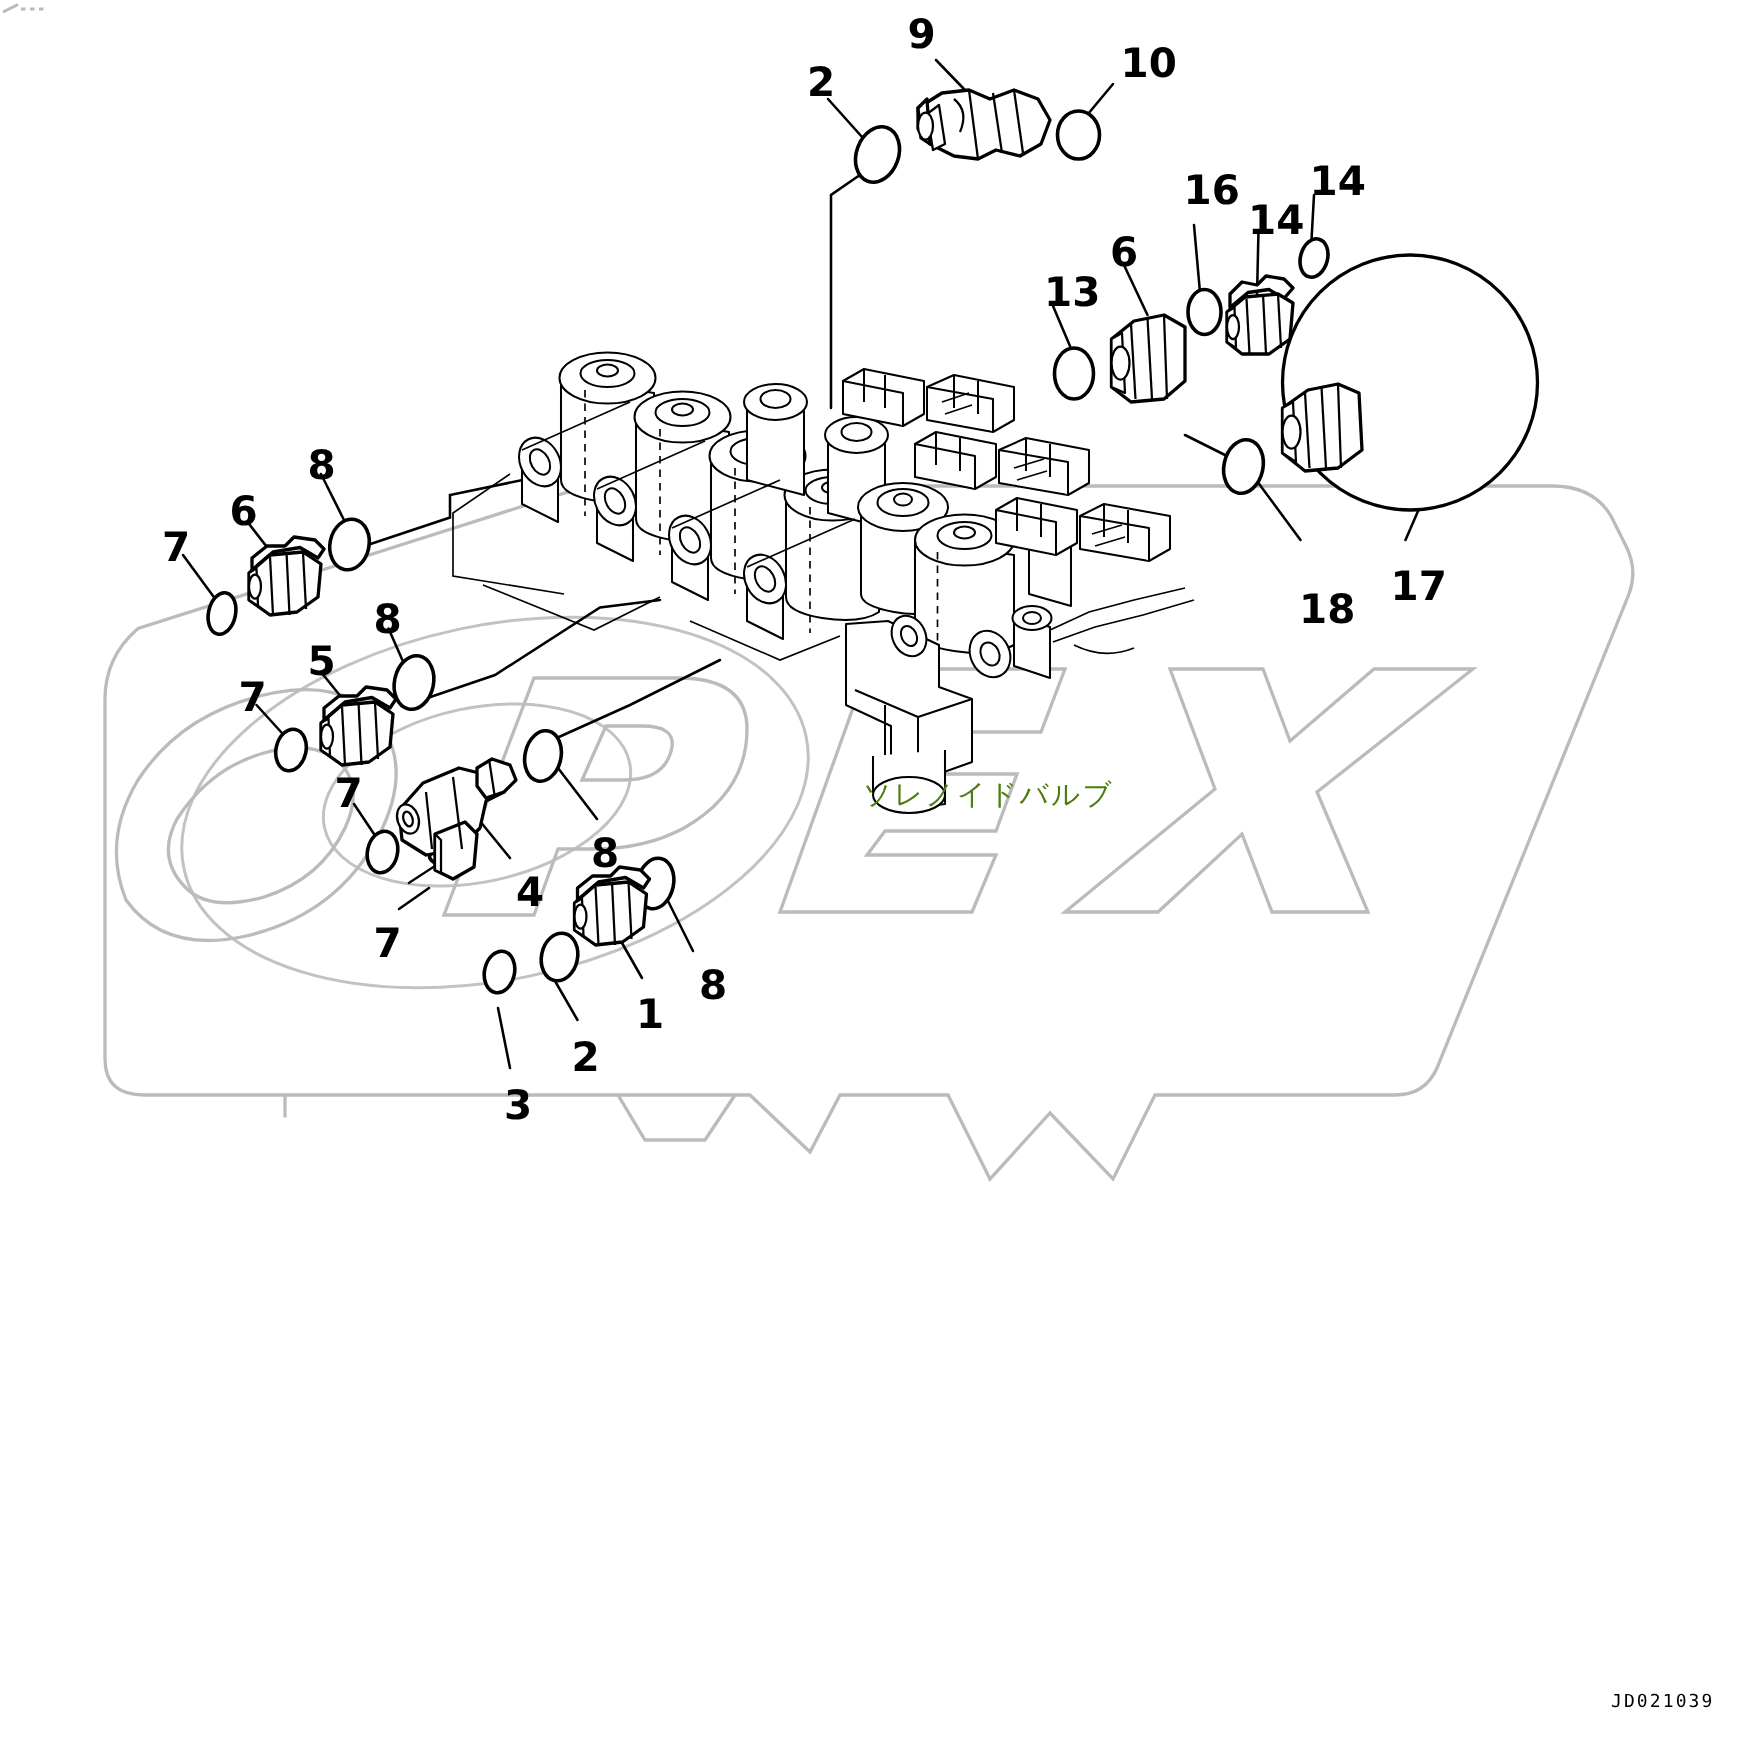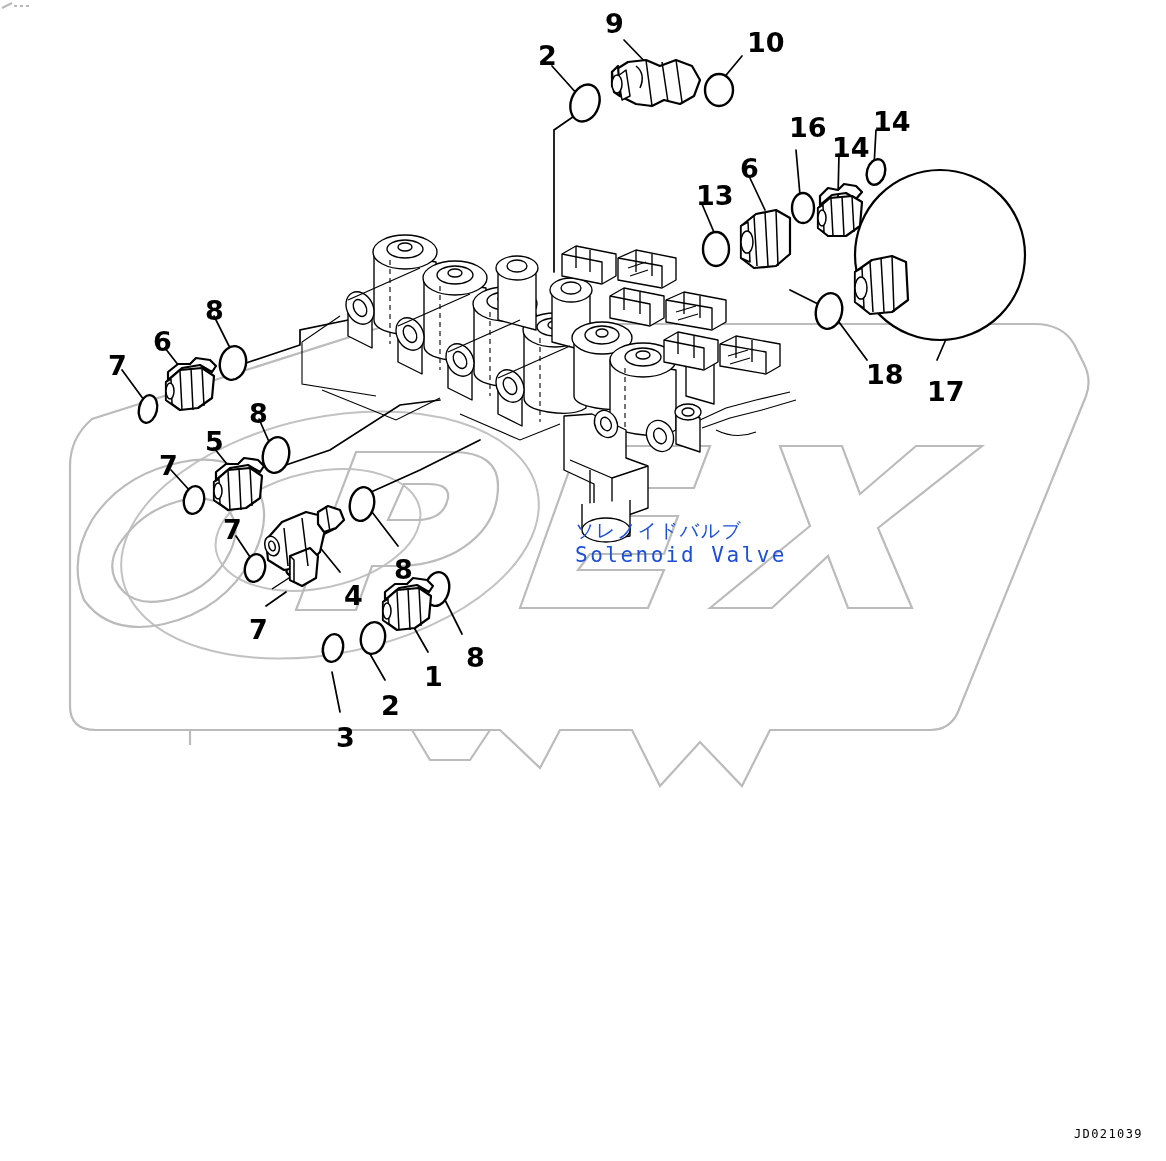--- a/index.html
+++ b/index.html
@@ -2,21 +2,21 @@
 <html><head>
 <meta charset="utf-8">
 <style>
   html,body{margin:0;padding:0;background:#ffffff;}
   body{width:1166px;height:1161px;position:relative;overflow:hidden;
        font-family:"DejaVu Sans Mono","Liberation Mono",monospace;}
   #stage{position:absolute;left:0;top:0;width:1166px;height:1161px;}
   #stage svg{position:absolute;left:0;top:0;}
   .num{position:absolute;font-family:"DejaVu Sans","Liberation Sans",sans-serif;
        font-weight:bold;font-size:27px;color:#000;line-height:1;white-space:nowrap;}
-  .cap{position:absolute;color:#1d4ed8;white-space:nowrap;line-height:1.28;}
+  .cap{position:absolute;color:#4d7c0f;white-space:nowrap;line-height:1.28;}
   .cap .jp{font-size:19px;letter-spacing:1.5px;}
   .cap .en{font-size:21px;letter-spacing:2.5px;}
   #drawno{position:absolute;right:23px;bottom:20px;font-size:12px;letter-spacing:1.4px;color:#000;}
   .wm{fill:none;stroke:#bbbbbb;stroke-width:2.2;}
   .wmthin{fill:none;stroke:#c2c2c2;stroke-width:2;}
   .ln{fill:none;stroke:#000;stroke-width:1.7;stroke-linecap:round;}
   .ln2{fill:none;stroke:#000;stroke-width:1.4;}
   .thin{fill:none;stroke:#000;stroke-width:1.1;}
   .orng{fill:#fff;stroke:#000;stroke-width:2.4;}
   .part{fill:#ffffff;stroke:#000;stroke-width:2.2;stroke-linejoin:round;}
@@ -398,25 +398,24 @@
   <div class="num" style="left:466px;top:644px;">8</div>
   <div class="num" style="left:605px;top:10px;">9</div>
   <div class="num" style="left:747px;top:29px;">10</div>
   <div class="num" style="left:538px;top:42px;">2</div>
   <div class="num" style="left:740px;top:155px;">6</div>
   <div class="num" style="left:696px;top:182px;">13</div>
   <div class="num" style="left:832px;top:134px;text-align:right;">14</div>
   <div class="num" style="left:873px;top:108px;">14</div>
   <div class="num" style="left:789px;top:114px;">16</div>
   <div class="num" style="left:927px;top:378px;text-align:center;">17</div>
-  <div class="num" style="left:866px;top:361px;">18</div>
+  <div class="num" style="left:866px;top:393px;">18</div>
 
   <div class="cap" style="left:575px;top:518px;">
     <div class="jp">ソレノイドバルブ</div>
-    <div class="en">Solenoid Valve</div>
   </div>
 
   <div id="drawno">JD021039</div>
 
   <svg id="corner" viewBox="0 0 34 16">
     <path d="M2 8 L12 3" stroke="#b9b9b9" stroke-width="2" fill="none"></path>
     <path d="M14 6 L30 6" stroke="#b9b9b9" stroke-width="2" fill="none" stroke-dasharray="3 3"></path>
   </svg>
 
 </div>

